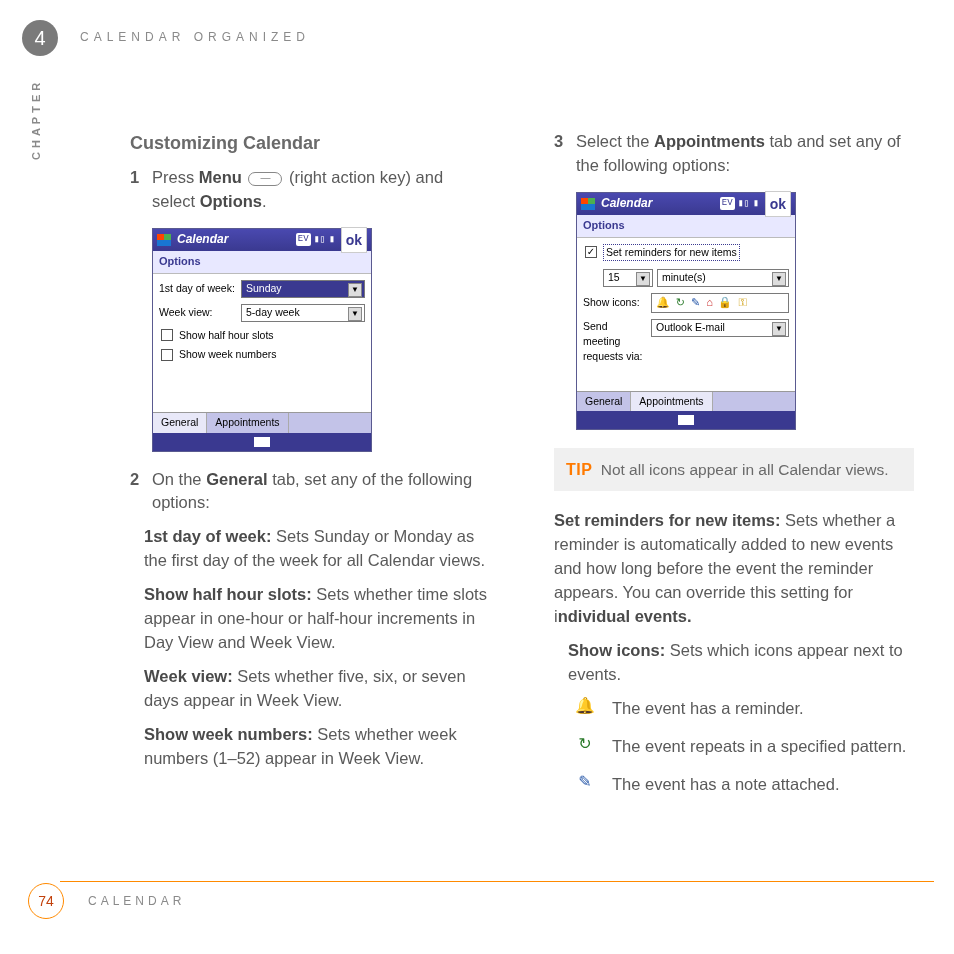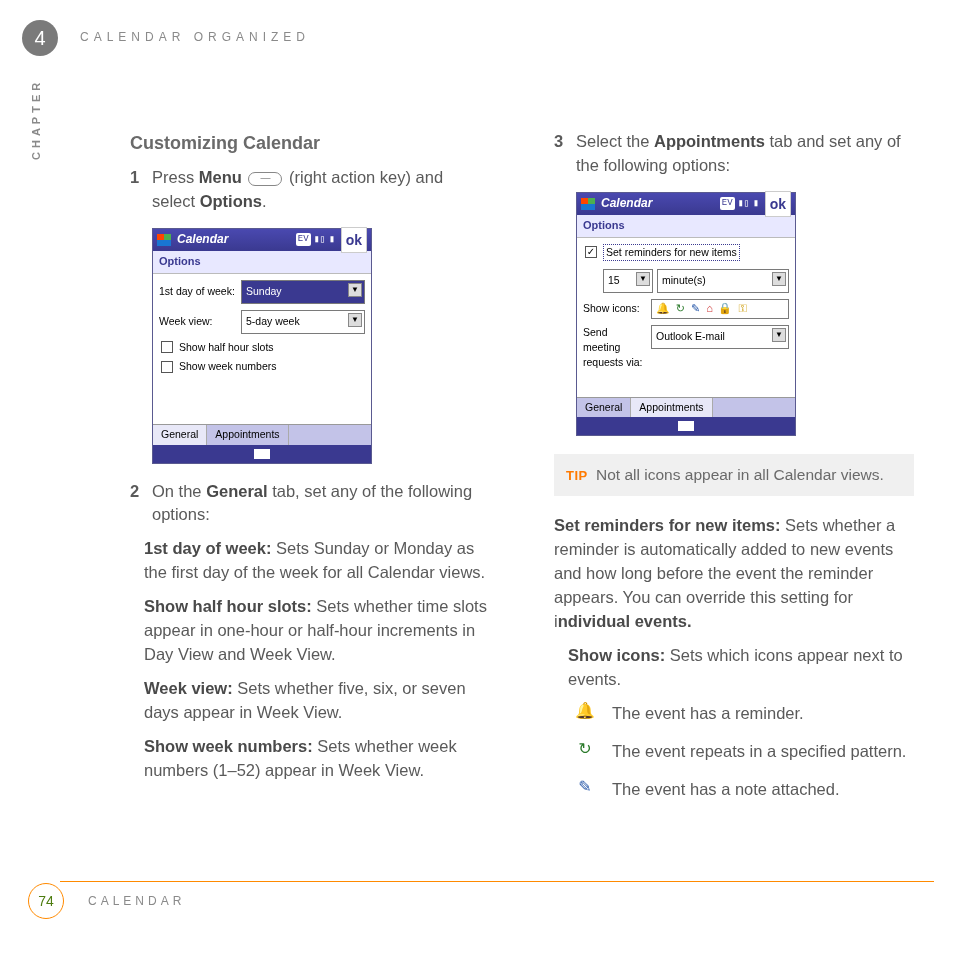--- a/index.html
+++ b/index.html
@@ -114,21 +114,21 @@
   }
   .d-body {
     background: #fff;
     padding: 6px 6px 20px;
   }
   .d-row { display: flex; align-items: center; margin-bottom: 6px; gap: 4px; }
   .d-label { width: 78px; font-size: 10.5px; }
   .d-select {
     flex: 1;
     border: 1px solid #7a7a7a;
-    height: 24px;
+    height: 18px;
     display: flex; align-items: center;
     padding: 0 4px;
     position: relative;
     font-size: 10.5px;
     background: #fff;
   }
   .d-select.sel { background: #3a3990; color:#fff; }
   .d-select::after {
     content: "▼";
     position: absolute; right: 2px; top: 2px;
@@ -169,21 +169,21 @@
   }
 
   .tip-box {
     background: #f0f0f0;
     padding: 10px 12px;
     font-size: 15.5px;
     color: #6a6a6a;
     margin: 18px 0;
   }
   .tip-label {
-    color: #ff7a00; font-weight: bold; font-size: 13px;
+    color: #ff7a00; font-weight: bold; font-size: 16px;
     letter-spacing: 0.5px; margin-right: 4px;
   }
 
   .icon-list { margin-left: 22px; margin-top: 10px; }
   .icon-list .row { display:flex; align-items:flex-start; gap:18px; margin-bottom:14px; }
   .mini-icon { width:18px; flex:0 0 18px; height:18px; display:flex; align-items:center; justify-content:center; font-size:16px; }
   .bell { color:#e6a800; }
   .recycle { color:#2a7a2a; }
   .note { color:#2a5aaa; }
 
@@ -192,21 +192,21 @@
     left: 60px; right: 20px; bottom: 72px;
     border-top: 1px solid #ff8a00;
   }
   .page-circle {
     position: absolute;
     left: 28px; bottom: 35px;
     width: 36px; height: 36px;
     border: 1.5px solid #ff8a00;
     border-radius: 50%;
     display:flex; align-items:center; justify-content:center;
-    font-size: 14px; color:#4d7c0f;
+    font-size: 14px; color:#c2410c;
   }
   .footer-label {
     position: absolute;
     left: 88px; bottom: 46px;
     font-size: 12px; letter-spacing: 4px;
     color:#8a8a8a;
   }
 </style>
 </head>
 <body>

